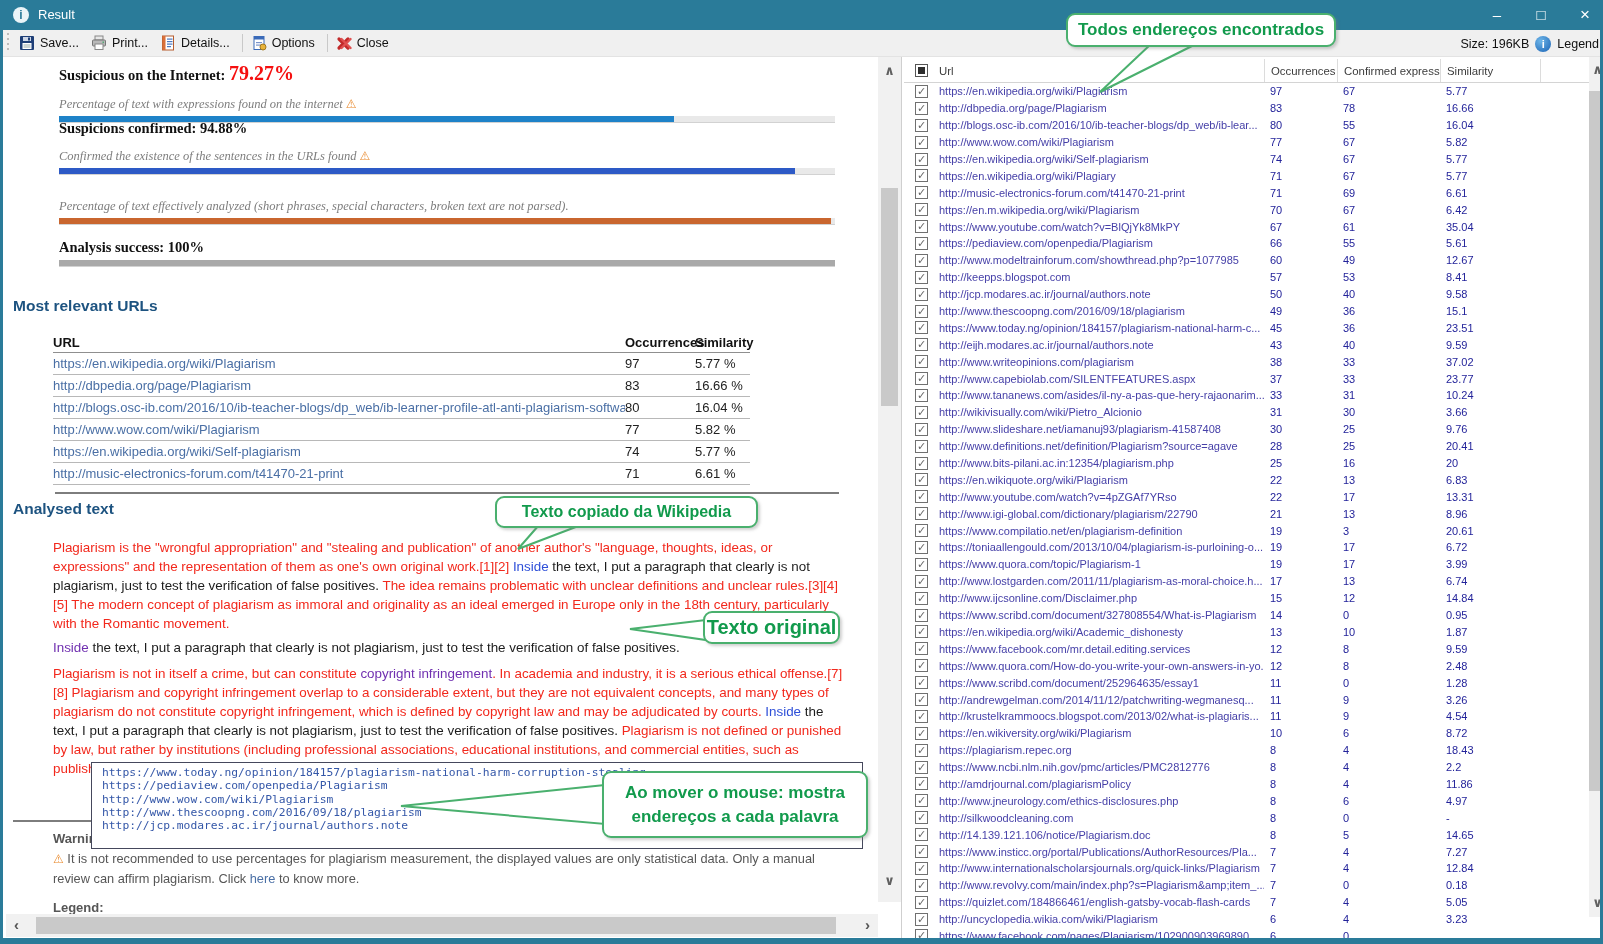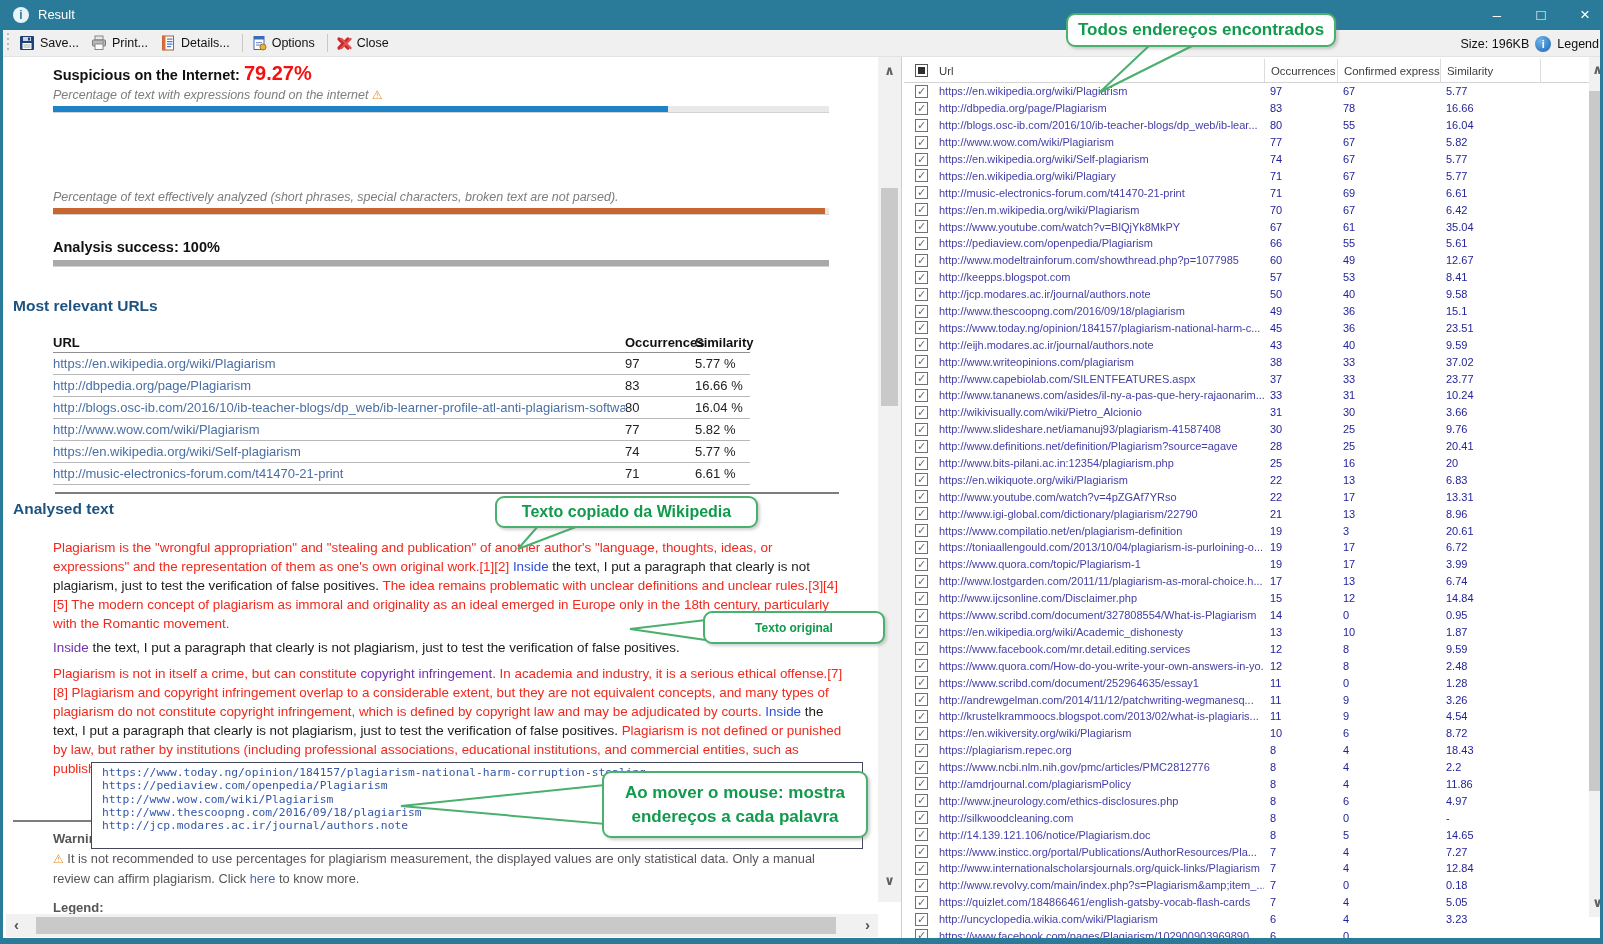--- a/index.html
+++ b/index.html
@@ -21,25 +21,25 @@
   .toolbar { position:absolute; left:-3px; top:30px; width:1609px; height:27px; background:#f0f0f0;
              border-bottom:1px solid #e3e3e3; display:flex; align-items:center; }
   .grip { width:4px; height:20px; margin:0 5px 0 6px;
           background-image:repeating-linear-gradient(#bbb 0 2px, transparent 2px 5px); background-size:2px 100%; background-repeat:no-repeat; background-position:1px 0; }
   .tb-btn { display:flex; align-items:center; gap:5px; padding:0 8px 0 4px; height:24px; font-size:12.5px; color:#111; }
   .tb-sep { width:1px; height:18px; background:#c9c9c9; margin:0 4px; }
   .tb-right { position:absolute; right:10px; top:0; height:27px; display:flex; align-items:center; gap:6px; font-size:12.5px; color:#111; }
   .info-round { width:16px; height:16px; border-radius:50%; background:radial-gradient(circle at 35% 30%, #6db5e8, #1b63b5); color:#fff; font-weight:bold; font-size:11px; text-align:center; line-height:16px; }
 
   
-  .summary-slot { position:absolute; left:50px; width:776px; }
+  .summary-slot { position:absolute; left:56px; width:776px;font-family:Liberation Serif, serif; }
   .s-label { font-size:14.5px; font-weight:bold; color:#111; }
   .s-value { font-size:14.5px; font-weight:bold; color:#111; }
   .s-value.s-red { font-size:20px; color:#f50f0f; }
-  .s-desc { font-size:12.5px; font-style:italic; color:#7d7d7d; margin-top:3px; }
+  .s-desc { font-size:12.5px; font-style:italic; color:#7d7d7d; margin-top:12px; }
   .warn-glyph { color:#e8882a; font-style:normal; font-size:12px; }
   .s-track { margin-top:4px; height:7px; background:#e9e9e9; border-bottom:1px solid #d2d2d2; }
   .s-fill { height:100%; }
 
   .hr1 { position:absolute; left:52px; top:492px; width:784px; height:2px; background:#7d7d7d; }
   .hr2 { position:absolute; left:10px; top:820px; width:826px; height:2px; background:#7d7d7d; }
 
   .section-heading { position:absolute; left:10px; font-size:15.5px; font-weight:bold; color:#1d5380; }
 
   .mr-table { position:absolute; left:50px; top:332px; width:697px; font-size:13px; }
@@ -184,20 +184,27 @@
     </div>
   </div>
 
   <div class="summary-slot" id="slot0" style="top:62px">
       <div class="s-head"><span class="s-label">Suspicious on the Internet: </span><span class="s-value s-red">79.27%</span></div>
       <div class="s-desc">Percentage of text with expressions found on the internet<span class="warn-glyph"> ⚠</span></div>
       <div class="s-track">
         <div class="s-fill" style="width: 79.27%; background: rgb(30, 130, 200);"></div>
       </div>
     </div>
+  <div class="summary-slot" id="slot1" style="top:119px">
+      <div class="s-head"><span class="s-label">Suspicions confirmed: </span><span class="s-value">94.88%</span></div>
+      <div class="s-desc">Confirmed the existence of the sentences in the URLs found<span class="warn-glyph"> ⚠</span></div>
+      <div class="s-track">
+        <div class="s-fill" style="width: 94.88%; background: rgb(45, 90, 198);"></div>
+      </div>
+    </div>
   <div class="summary-slot" id="slot2" style="top:187px">
       <div class="s-desc">Percentage of text effectively analyzed (short phrases, special characters, broken text are not parsed).</div>
       <div class="s-track">
         <div class="s-fill" style="width: 99.5%; background: rgb(201, 102, 47);"></div>
       </div>
     </div>
   <div class="summary-slot" id="slot3" style="top:238px">
       <div class="s-head"><span class="s-label">Analysis success: </span><span class="s-value">100%</span></div>
       <div class="s-track">
         <div class="s-fill" style="width: 100%; background: rgb(169, 169, 169);"></div>
@@ -768,18 +775,18 @@
 
   <svg id="tails" width="1603" height="944">
     <polygon points="1148,44 1097,92 1193,44" fill="#fff" stroke="#4ab06e" stroke-width="2"></polygon>
     <polygon points="536,525 515,549 578,525" fill="#fff" stroke="#4ab06e" stroke-width="2"></polygon>
     <polygon points="703,620 627,629 703,640" fill="#fff" stroke="#4ab06e" stroke-width="2"></polygon>
     <polygon points="602,785 398,806 602,824" fill="#fff" stroke="#4ab06e" stroke-width="2"></polygon>
   </svg>
 
   <div class="callout" style="left:1063px;top:13px;width:270px;height:34px;font-size:17px">Todos endereços encontrados</div>
   <div class="callout" style="left:492px;top:496px;width:263px;height:32px;font-size:16px">Texto copiado da Wikipedia</div>
-  <div class="callout" style="left:700px;top:611px;width:182px;height:33px;font-size:12px">Texto original</div>
+  <div class="callout" style="left:700px;top:611px;width:137px;height:33px;font-size:20px">Texto original</div>
   <div class="callout" style="left:599px;top:771px;width:266px;height:67px;font-size:17px;line-height:24px">Ao mover o mouse: mostra
 endereços a cada palavra</div>
 
   <div class="bottom-border"></div>
 </div>
 
 </body></html>

